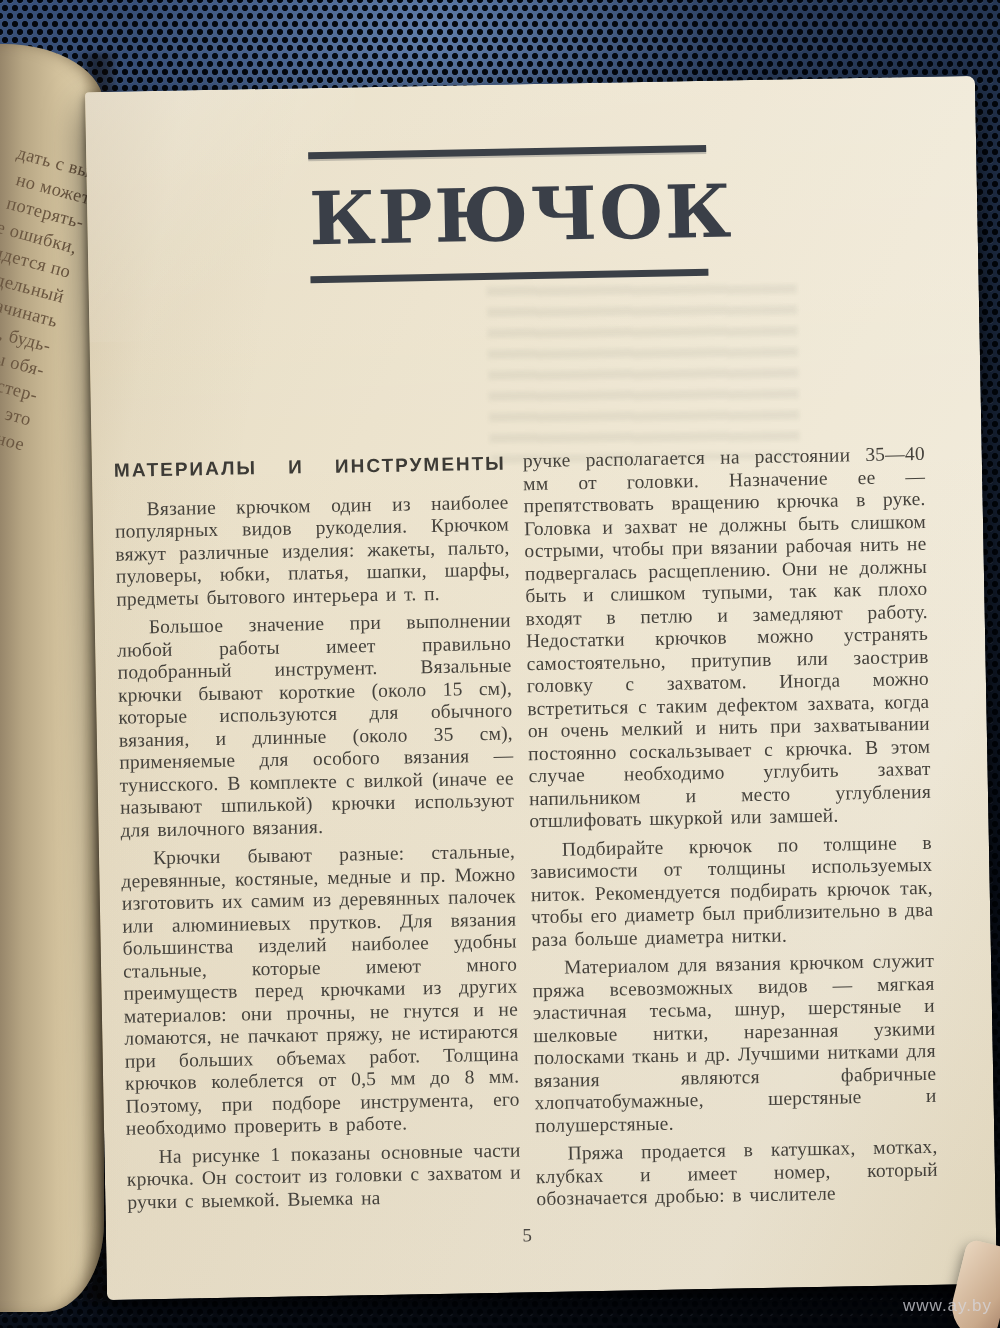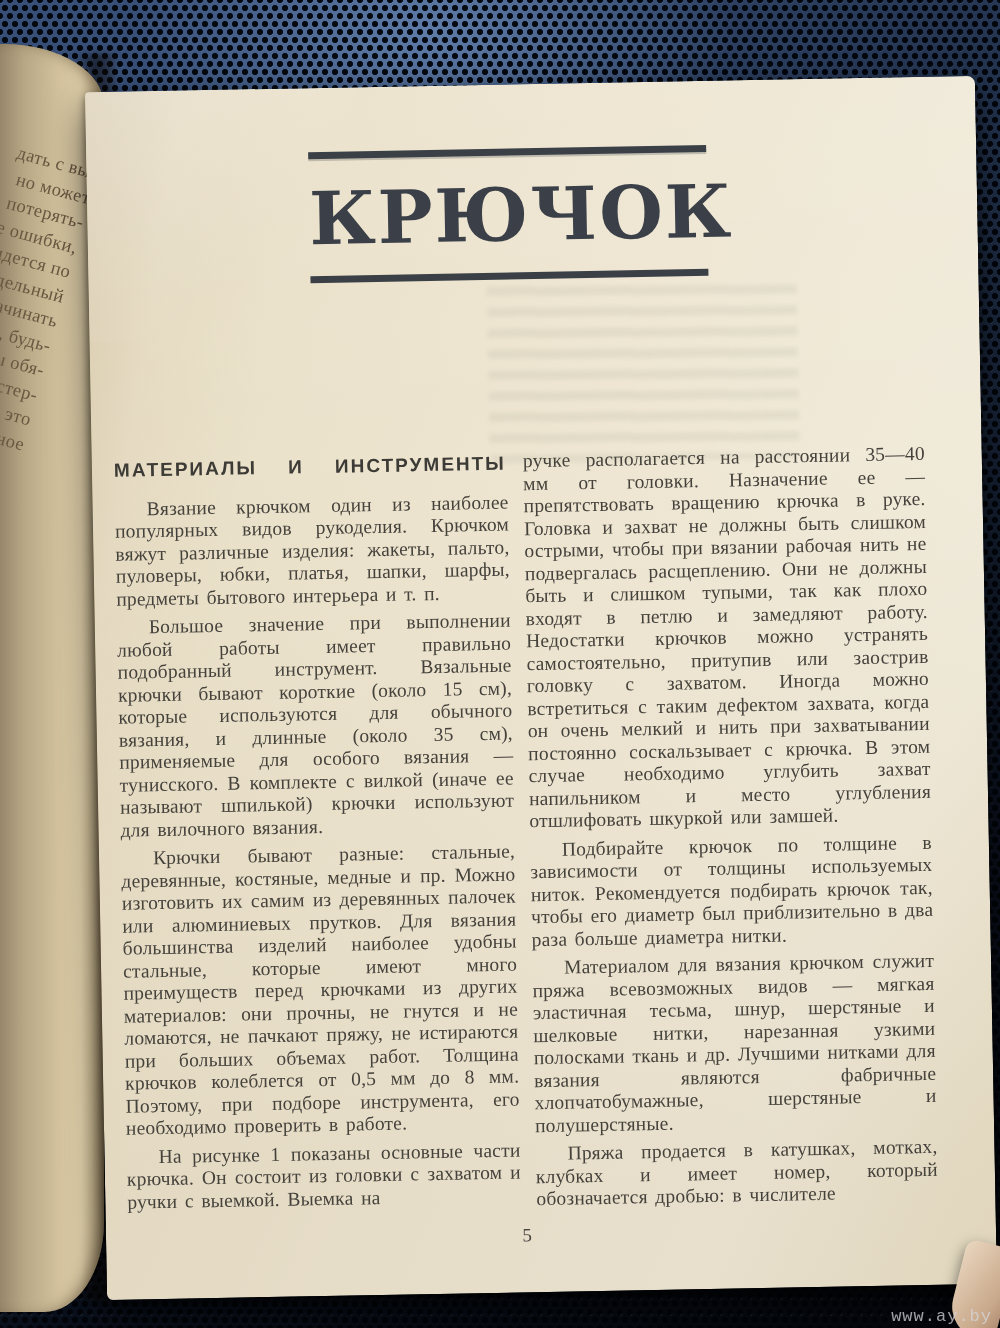--- a/index.html
+++ b/index.html
@@ -65,22 +65,22 @@
   .para.noindent{text-indent:0;}
 
   .page-number{position:absolute;left:222px;top:1140px;width:398px;text-align:center;
     font-size:19px;color:#4a4742;}
 
   .page-corner{position:absolute;right:-6px;bottom:-10px;width:50px;height:95px;
     background:linear-gradient(115deg,#e9d6bf,#c9a98b 70%,#a8846b);
     transform:rotate(14deg);border-radius:12px 4px 18px 34px;
     box-shadow:0 6px 14px rgba(0,0,0,0.5);}
 
-  .watermark{position:absolute;right:8px;bottom:2px;
-    font-family:Liberation Mono, monospace;font-size:17px;
+  .watermark{position:absolute;right:8px;bottom:12px;
+    font-family:Liberation Sans, sans-serif;font-size:17px;
     color:rgba(214,214,220,0.75);letter-spacing:1px;}
 </style>
 </head>
 <body>
 
 <div id="stage">
   <div class="bg"></div>
   <div class="gutter"></div>
 
   <div class="prev-edge">

